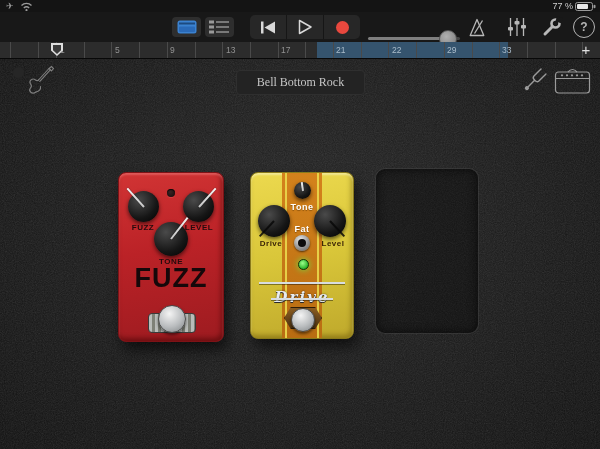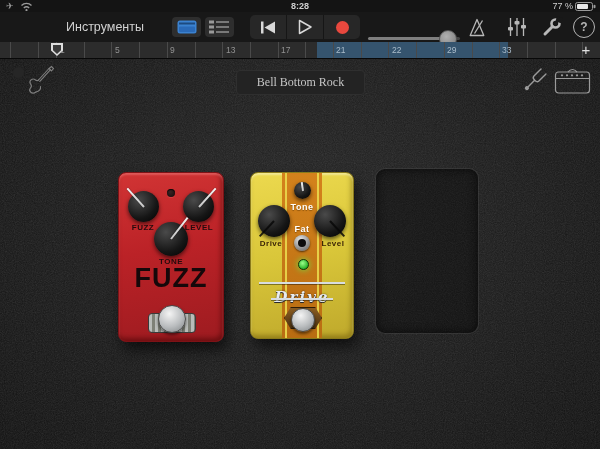--- a/index.html
+++ b/index.html
@@ -111,34 +111,32 @@
 
   <div id="statusbar">
     <span class="sb-ico" style="left:6px;">✈</span>
     <span class="sb-ico" style="left:20px;top:2px;">
       <svg width="13" height="9" viewBox="0 0 13 9">
         <path d="M1.5 3.5 A7 7 0 0 1 11.5 3.5" stroke="#9a9a9a" stroke-width="1.3" fill="none"></path>
         <path d="M3.8 6 A4 4 0 0 1 9.2 6" stroke="#9a9a9a" stroke-width="1.3" fill="none"></path>
         <circle cx="6.5" cy="8" r="1.1" fill="#9a9a9a"></circle>
       </svg>
     </span>
-    <span class="sb-txt" id="sb-time">8:28</span>
     <span class="sb-txt" id="sb-batt-txt">77 %</span>
     <span class="sb-ico" style="right:4px;top:2px;">
       <svg width="21" height="9" viewBox="0 0 21 9">
         <rect x="0.5" y="0.5" width="17" height="8" rx="2" stroke="#9a9a9a" fill="none"></rect>
         <rect x="2" y="2" width="11" height="5" rx="1" fill="#e8e8e8"></rect>
         <rect x="18.5" y="2.7" width="2" height="3.6" rx="1" fill="#9a9a9a"></rect>
       </svg>
     </span>
   </div>
 
   <div id="toolbar">
     <span class="tb-label" style="left:20px;margin-top:24px;">Мои песни</span>
-    <span class="tb-label" style="left:66px;">Инструменты</span>
 
     <div class="tb-btn" style="left:172px;top:5px;width:29px;height:20px;">
       <span>
         <svg width="20" height="14" viewBox="0 0 20 14">
           <rect x="0.5" y="0.5" width="19" height="13" rx="2.5" fill="#3b82d0"></rect>
           <rect x="2" y="2.5" width="16" height="2" fill="#1c4a80"></rect>
           <rect x="2" y="6.5" width="16" height="5.5" rx="1" fill="#2a6ab8"></rect>
         </svg>
       </span>
     </div>

